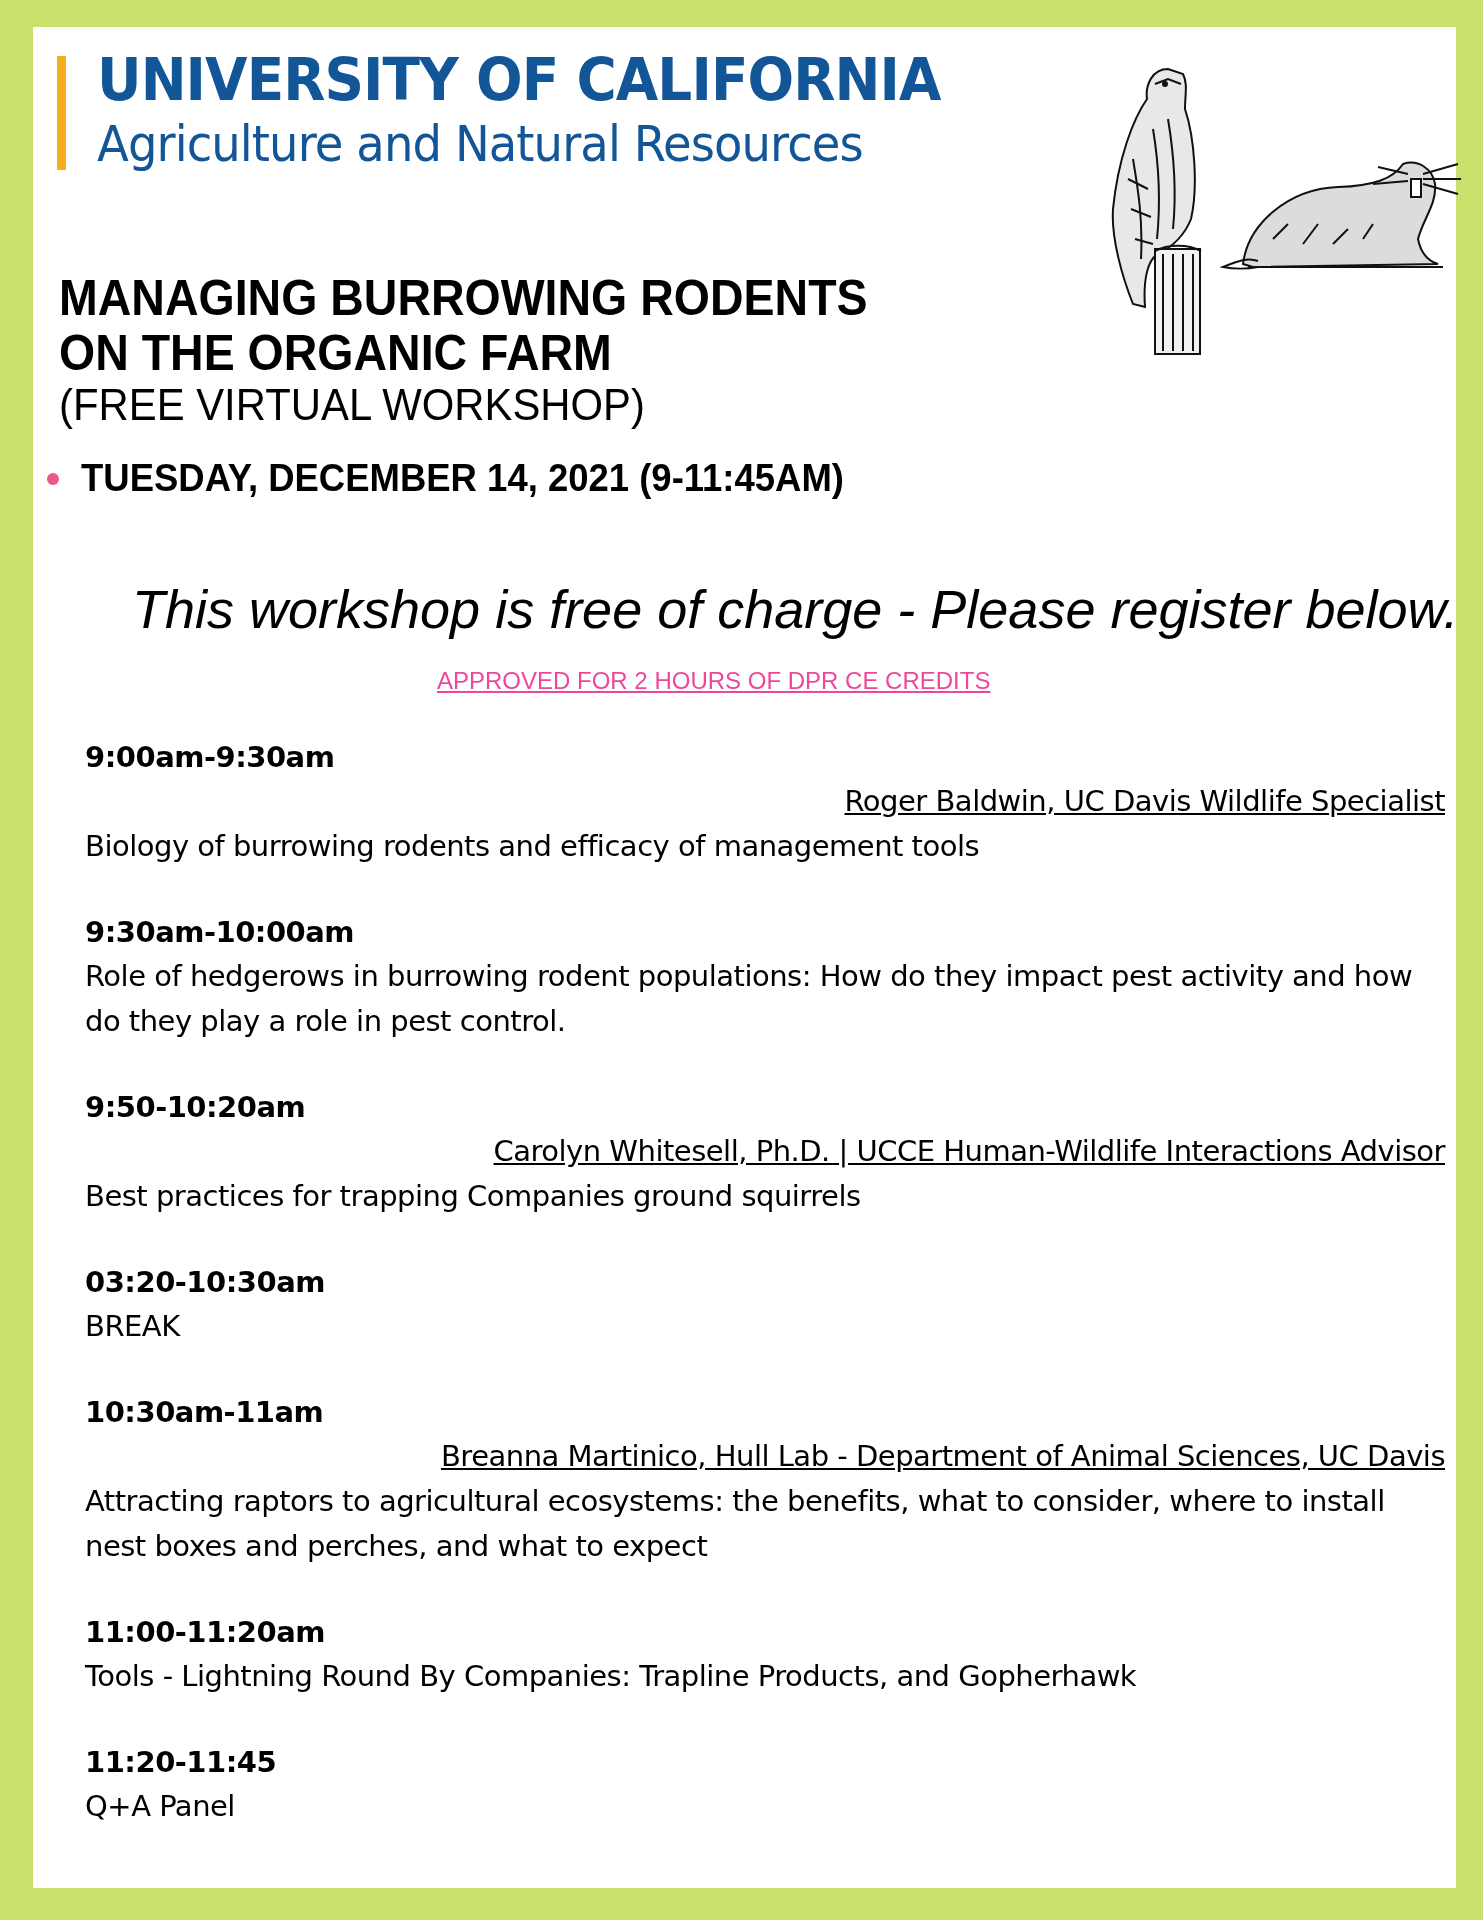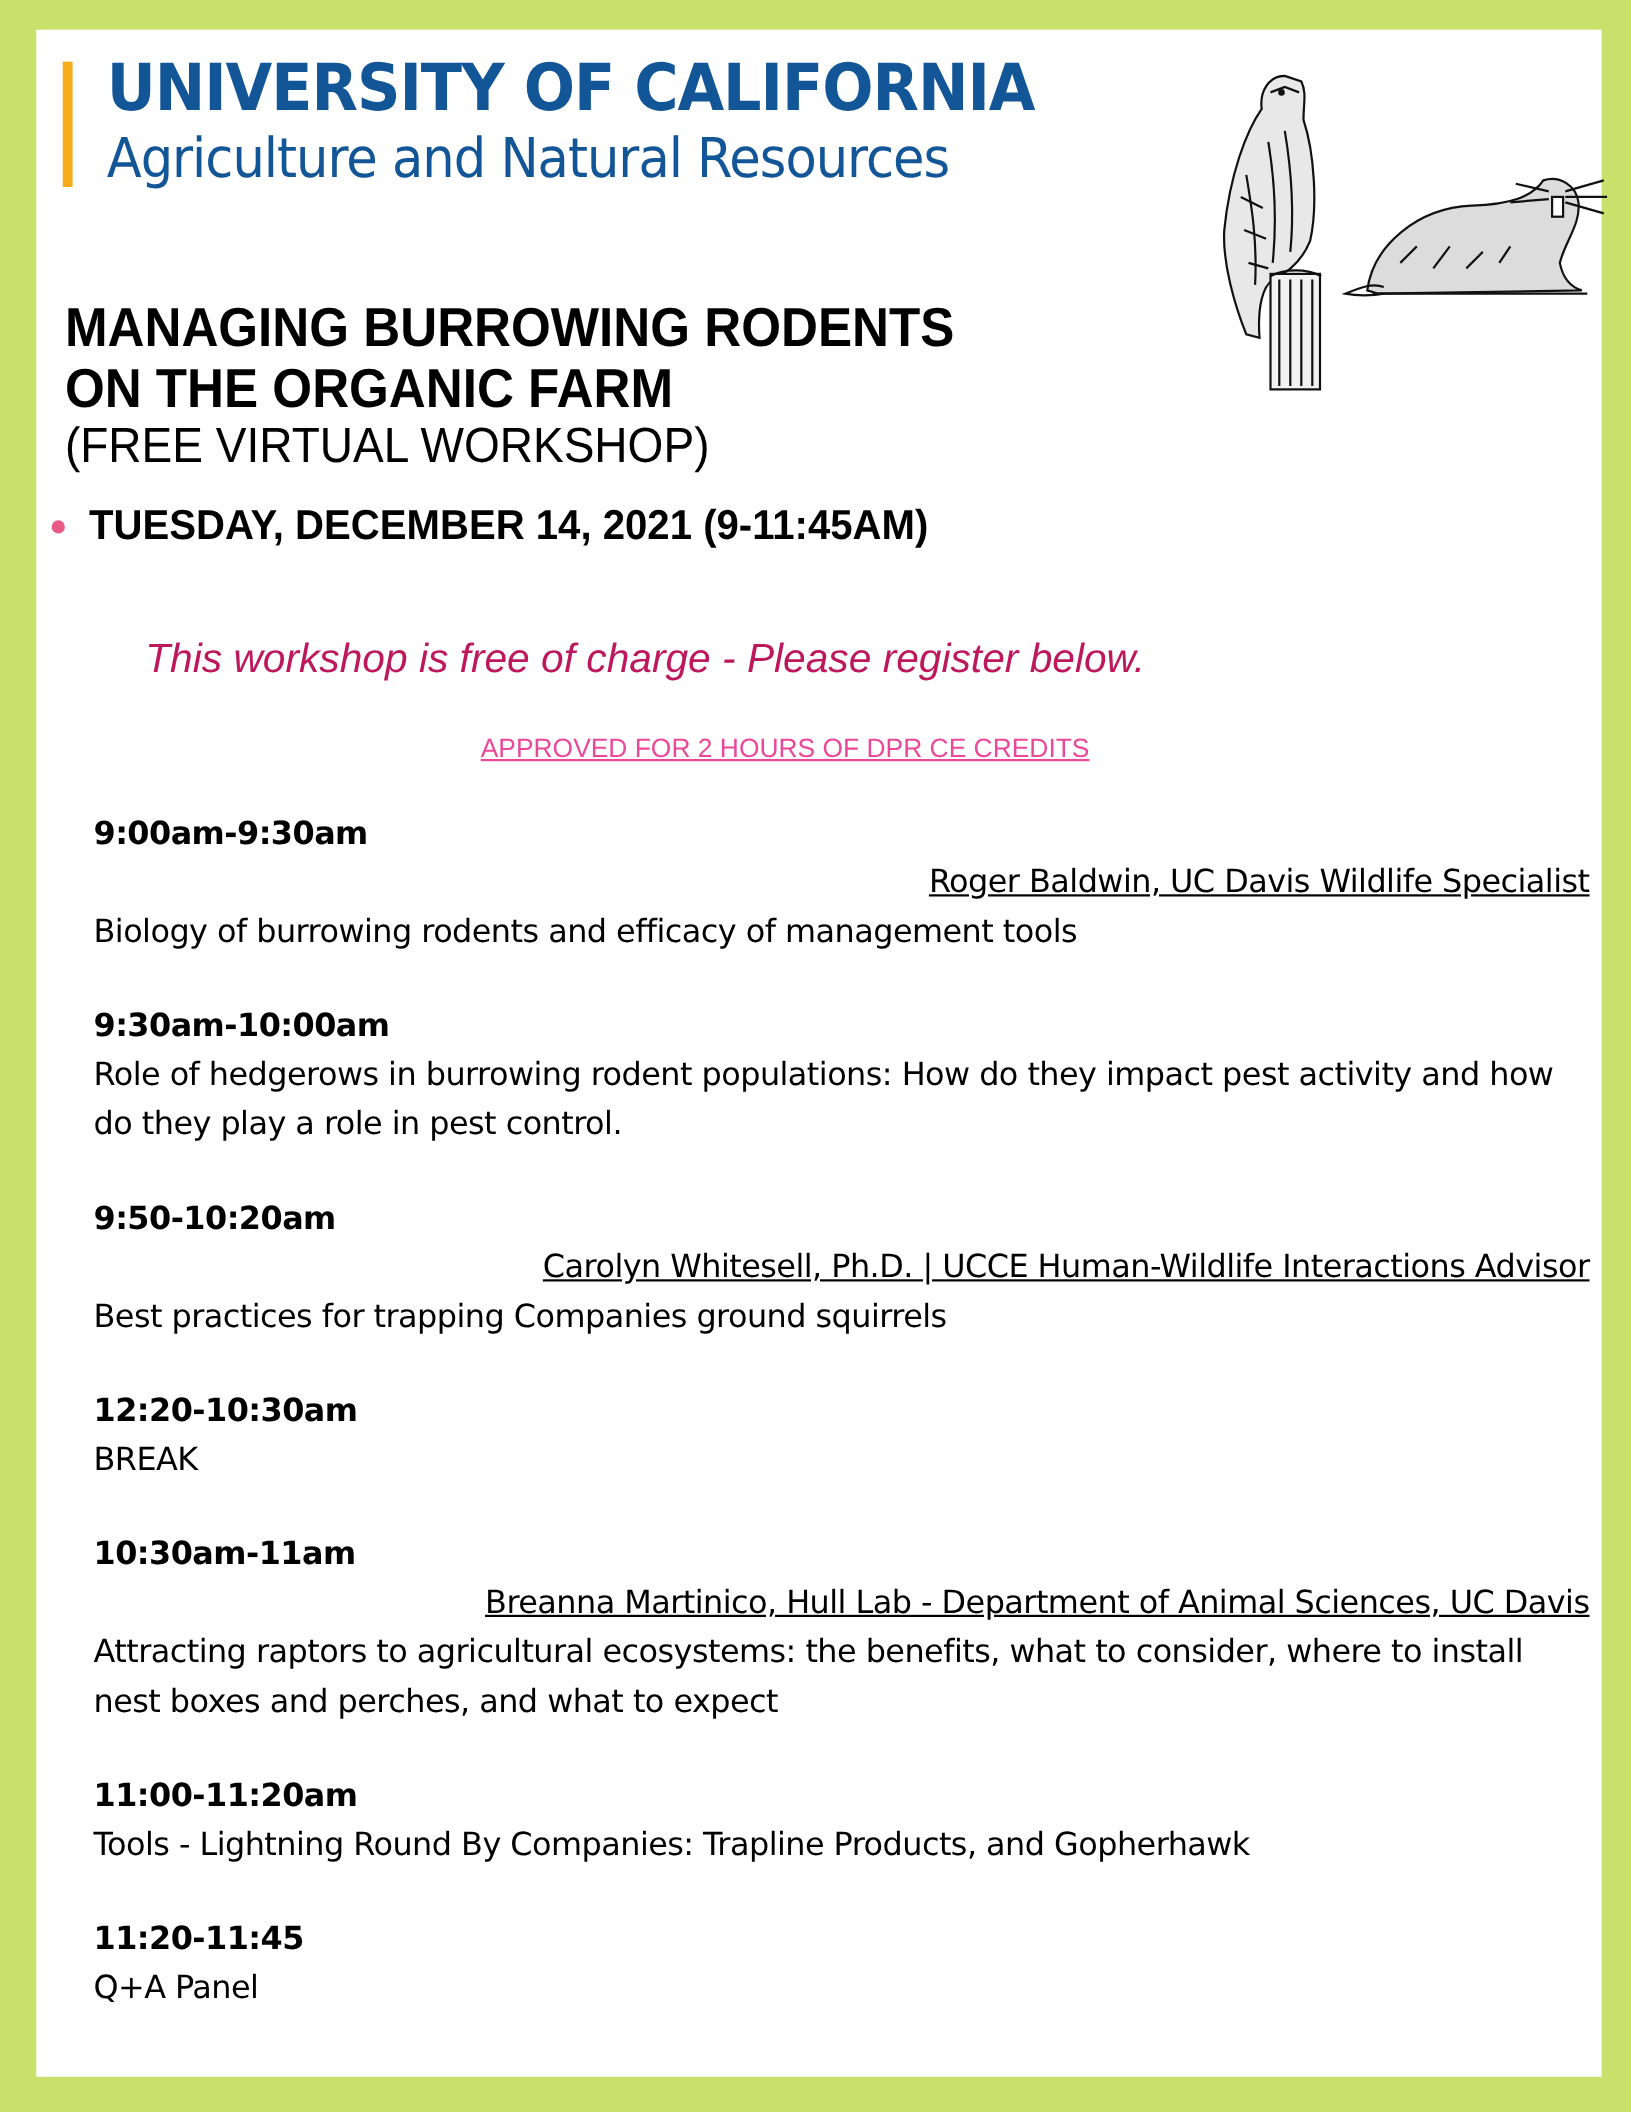--- a/index.html
+++ b/index.html
@@ -66,21 +66,21 @@
   .bullet {
     width: 12px; height: 12px; border-radius: 50%;
     background: #ea5a86; margin-right: 22px;
   }
   .date {
     font-weight: bold; font-size: 38px; color: #000; white-space: nowrap;
     transform: scaleX(0.96); transform-origin: left center;
   }
   .free {
     position: absolute; left: 99px; top: 551px;
-    font-style: italic; font-size: 37px; color: #be185d; white-space: nowrap;
+    font-style: italic; font-size: 54px; color: #000000; white-space: nowrap;
   }
   .approved {
     position: absolute; left: 404px; top: 640px;
     font-size: 24px; color: #ec4899; text-decoration: underline;
     white-space: nowrap;
   }
   .schedule {
     position: absolute; left: 52px; top: 708px; width: 1360px;
     font-family: "DejaVu Sans", sans-serif;
   }
@@ -153,21 +153,21 @@
     <div class="session">
       <div class="time">9:30am-10:00am</div>
       <div class="desc">Role of hedgerows in burrowing rodent populations: How do they impact pest activity and how do they play a role in pest control.</div>
     </div>
     <div class="session">
       <div class="time">9:50-10:20am</div>
       <div class="speaker">Carolyn Whitesell, Ph.D. | UCCE Human-Wildlife Interactions Advisor</div>
       <div class="desc">Best practices for trapping Companies ground squirrels</div>
     </div>
     <div class="session">
-      <div class="time">12:20-10:30am</div>
+      <div class="time">03:20-10:30am</div>
       <div class="desc">BREAK</div>
     </div>
     <div class="session">
       <div class="time">10:30am-11am</div>
       <div class="speaker">Breanna Martinico, Hull Lab - Department of Animal Sciences, UC Davis</div>
       <div class="desc">Attracting raptors to agricultural ecosystems: the benefits, what to consider, where to install nest boxes and perches, and what to expect</div>
     </div>
     <div class="session">
       <div class="time">11:00-11:20am</div>
       <div class="desc">Tools - Lightning Round By Companies: Trapline Products, and Gopherhawk</div>

